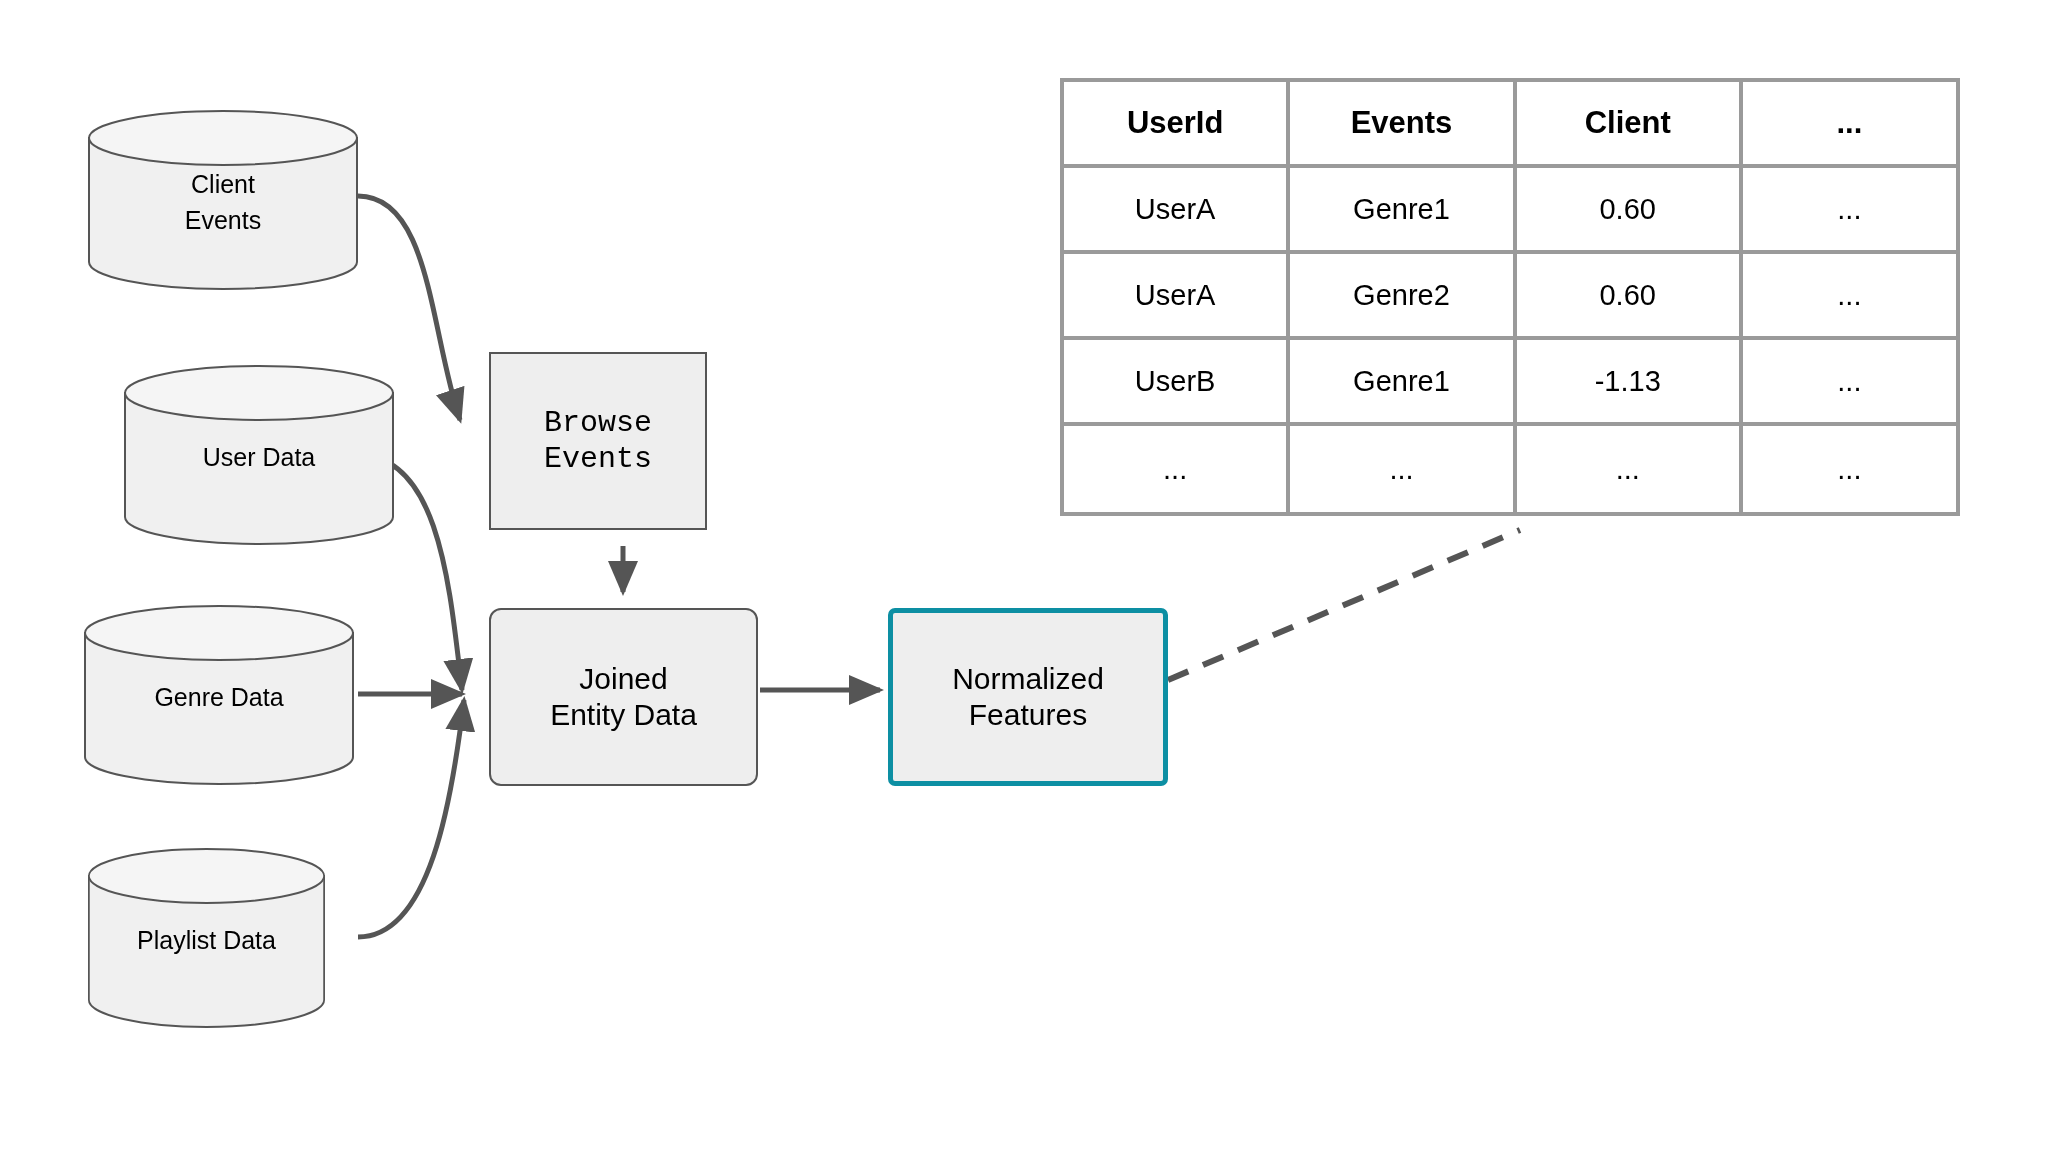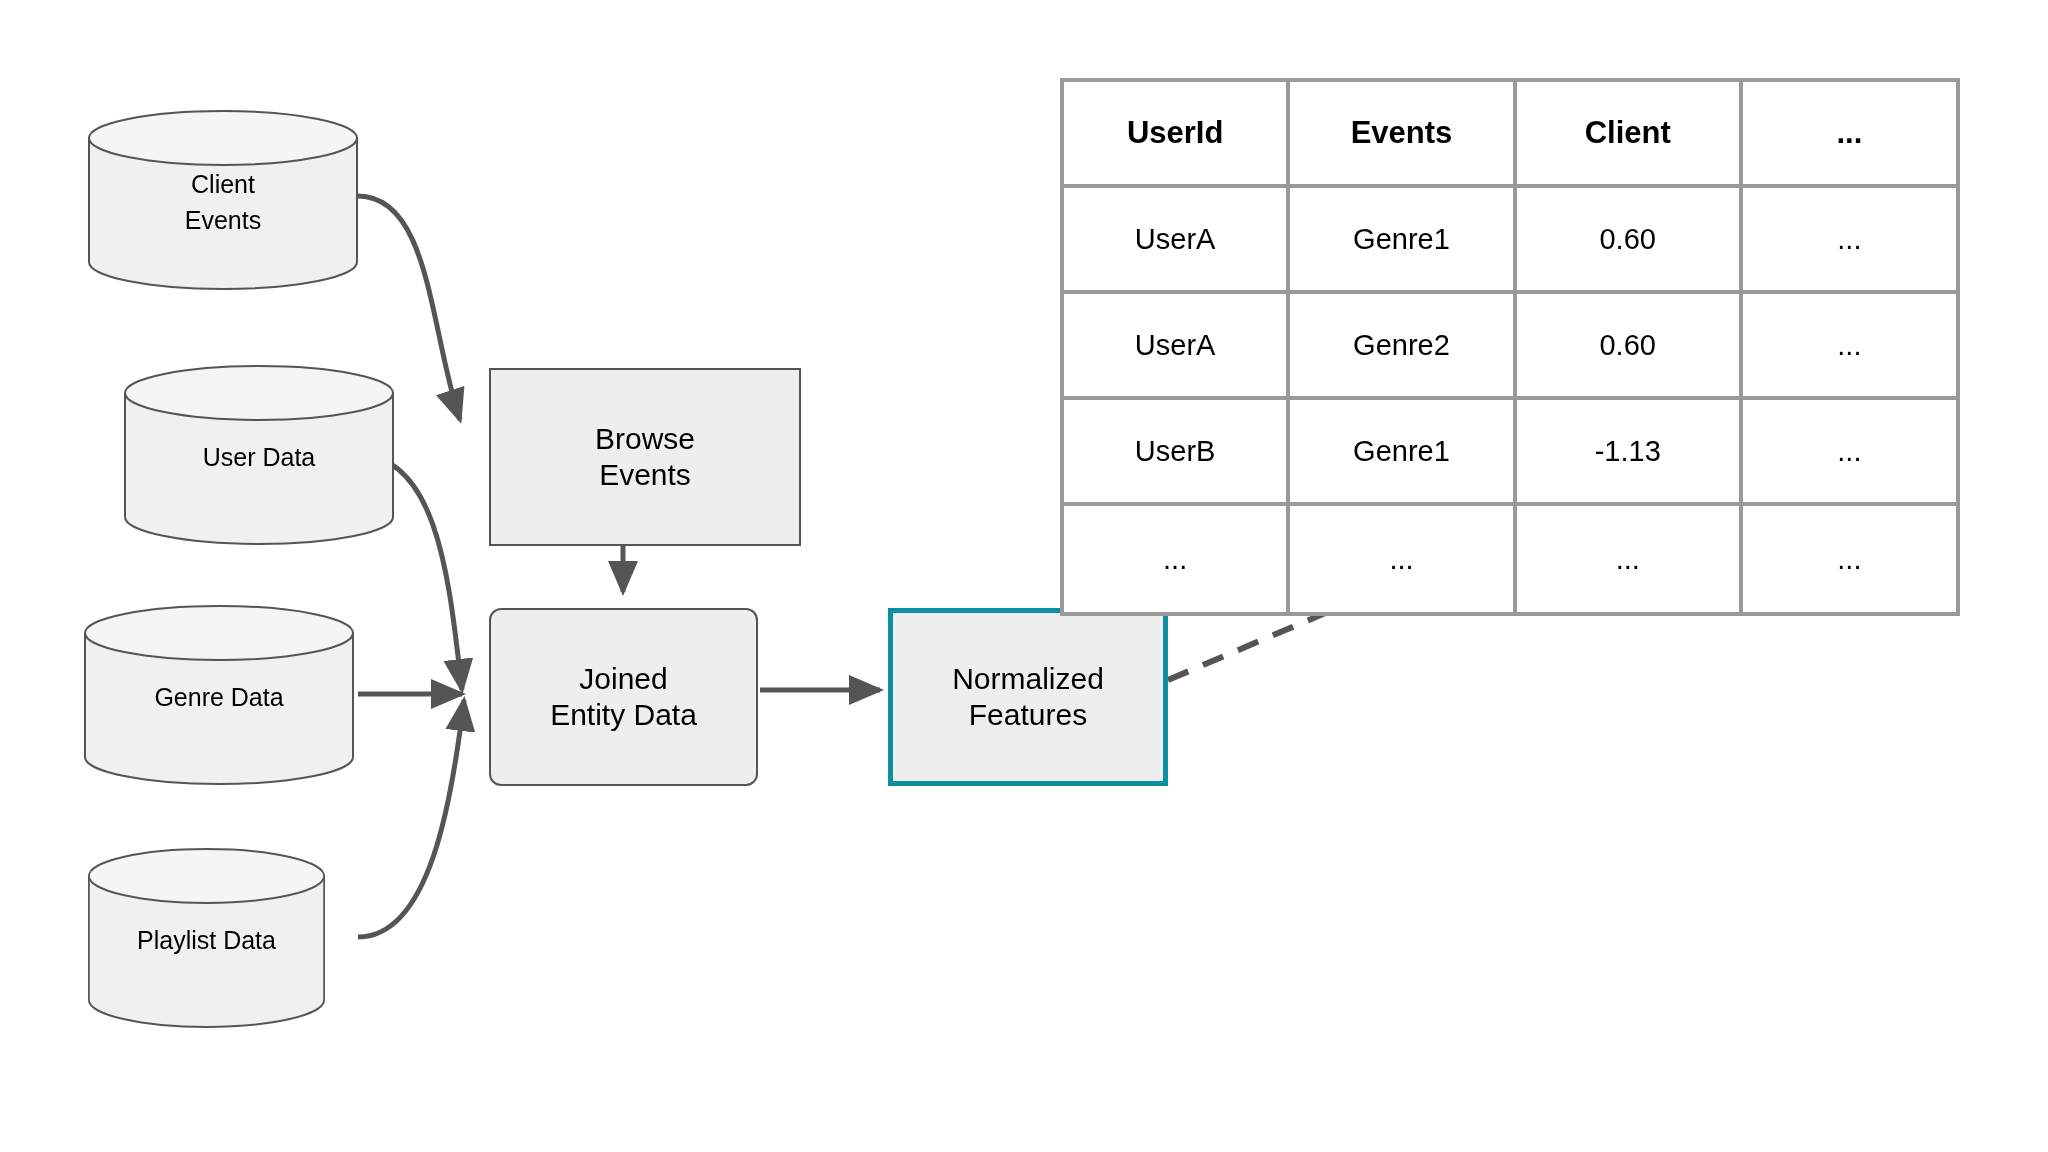--- a/index.html
+++ b/index.html
@@ -84,21 +84,21 @@
     box-sizing: border-box;
   }
   #data-table td, #data-table th {
     border-right: 4px solid #9a9a9a;
     border-bottom: 4px solid #9a9a9a;
     background: #ffffff;
     text-align: center;
     vertical-align: middle;
     font-size: 29px;
     color: #000000;
-    height: 106px;
+    height: 86px;
     padding: 0 14px;
     box-sizing: border-box;
   }
   #data-table th {
     font-weight: bold;
     font-size: 31px;
   }
   #data-table tr td:last-child,
   #data-table tr th:last-child {
     border-right: none;
@@ -164,31 +164,31 @@
   </div>
 
   <div class="cylinder" style="left:88px; top:848px; width:237px; height:180px;">
     <svg class="cyl-svg" viewBox="0 0 270 180" preserveAspectRatio="none" xmlns="http://www.w3.org/2000/svg">
       <path d="M1,28 L1,152 A134,27 0 0 0 269,152 L269,28 Z" fill="#f0f0f0" stroke="#555555" stroke-width="2"></path>
       <ellipse cx="135" cy="28" rx="134" ry="27" fill="#f5f5f5" stroke="#555555" stroke-width="2"></ellipse>
     </svg>
     <div class="cyl-label" style="top:74px;">Playlist Data</div>
   </div>
 
-  <div class="pbox" style="left:489px; top:368px; width:312px; height:178px;">
+  <div class="pbox" style="left:489px; top:352px; width:218px; height:178px;font-family:Liberation Mono, monospace;">
     <div class="pbox-label">Browse
 Events</div>
   </div>
 
   <div class="pbox" style="left:489px; top:608px; width:269px; height:178px;border-radius:12px;">
     <div class="pbox-label">Joined
 Entity Data</div>
   </div>
 
-  <div class="pbox highlight" style="left:888px; top:608px; width:280px; height:178px;">
+  <div class="pbox highlight" style="left:888px; top:608px; width:280px; height:178px;border-radius:7px;">
     <div class="pbox-label">Normalized
 Features</div>
   </div>
 
   <table id="data-table">
     <thead>
       <tr>
         <th class="col-1">UserId</th>
         <th class="col-2">Events</th>
         <th class="col-3">Client</th>

